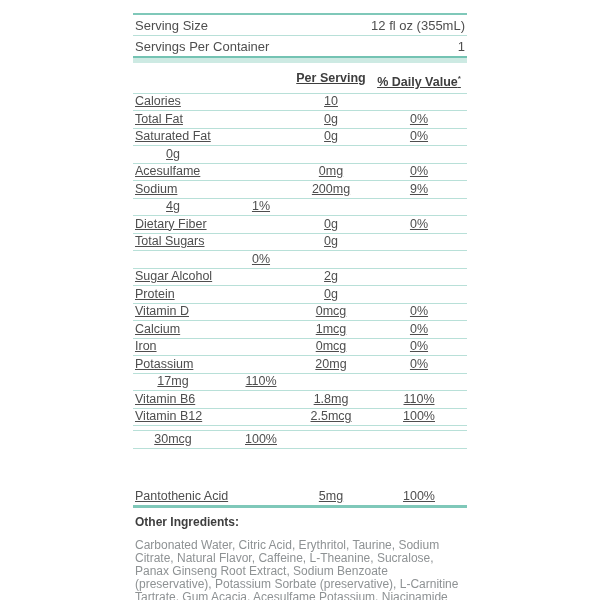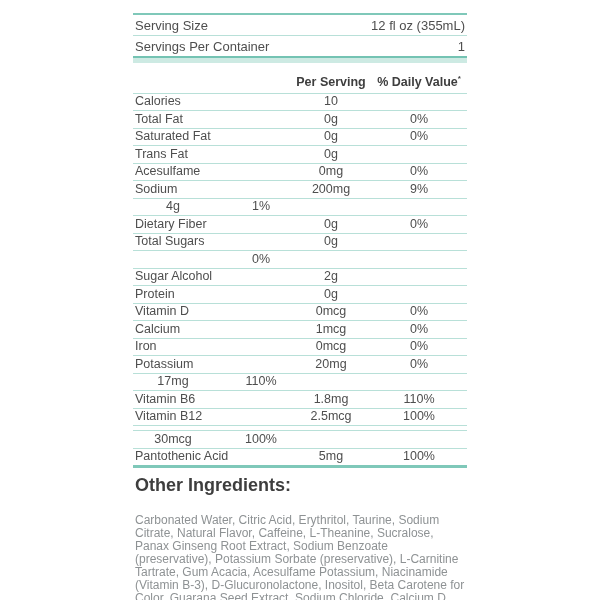--- a/index.html
+++ b/index.html
@@ -19,33 +19,33 @@
   
   .meta-row{
     display:flex;justify-content:space-between;align-items:center;
     font-size:13px;color:#4e4e4e;line-height:15px;padding:2.5px 2px;
     border-bottom:1px solid #b8e0d8;
   }
   .meta-row.last{border-bottom:none;}
 
   
   .nrow{
-    display:flex;align-items:flex-end;
+    display:flex;align-items:flex-start;
     font-size:12.5px;color:#4e4e4e;line-height:13.5px;
-    padding:1.5px 0;border-bottom:1px solid #b8e0d8;
+    padding:1.5px 0;border-bottom:1px solid #b8e0d8;text-decoration:underline;
   }
-  .nrow.no-border{border-bottom:none;}
+  .nrow.no-border{border-bottom:none;margin-top:40px;}
   .ncell-name{flex:1;text-align:left;padding-left:2px;}
   .ncell-amt{width:80px;text-align:center;}
   .ncell-dv{width:96px;text-align:center;}
   .nrow.header{font-weight:bold;color:#3e3e3e;border-bottom:1px solid #b8e0d8;padding:3px 0;}
   .nrow.header sup{font-size:8px;vertical-align:super;}
 
   
-  .section-heading{font-size:18px;font-weight:bold;color:#3e3e3e;margin:7px 0 18px 2px;}
+  .section-heading{font-size:12px;font-weight:bold;color:#3e3e3e;margin:7px 0 10px 2px;}
   .para{font-size:12px;color:#8e9294;line-height:13px;margin-left:2px;}
 </style>
 </head>
 <body>
 
 <div class="sheet">
 
   <div class="rule-top"></div>
 
   <div class="meta-row">
@@ -76,21 +76,20 @@
         <span class="ncell-name">Total Fat</span>
         <span class="ncell-amt">0g</span>
         <span class="ncell-dv">0%</span>
       </div>
       <div class="nrow">
         <span class="ncell-name">Saturated Fat</span>
         <span class="ncell-amt">0g</span>
         <span class="ncell-dv">0%</span>
       </div>
       <div class="nrow">
-        <span class="ncell-name">Trans Fat</span>
         <span class="ncell-amt">0g</span>
         <span class="ncell-dv"></span>
       </div>
       <div class="nrow">
         <span class="ncell-name">Acesulfame</span>
         <span class="ncell-amt">0mg</span>
         <span class="ncell-dv">0%</span>
       </div>
       <div class="nrow">
         <span class="ncell-name">Sodium</span>

